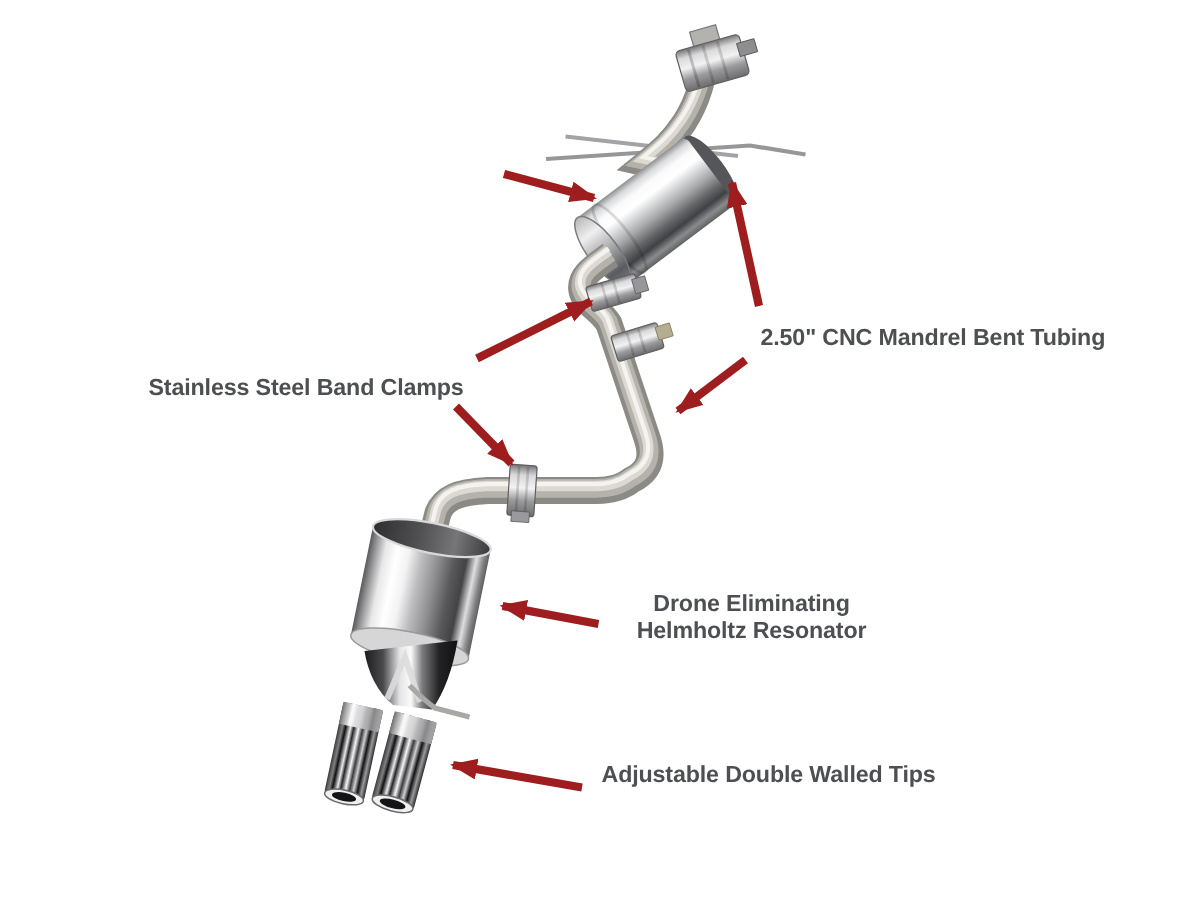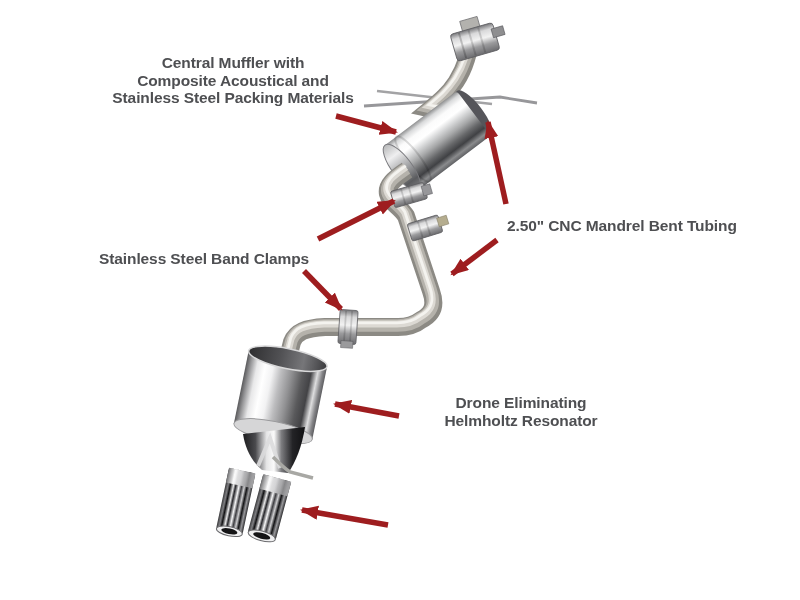--- a/index.html
+++ b/index.html
@@ -15,21 +15,21 @@
     font-weight:700;
     font-size:15.5px;
     line-height:17.5px;
     color: var(--label, #4e4f52);
     white-space: pre-line;
     letter-spacing:-0.1px;
   }
   #label-muffler   { left:102px; top:54px;  width:262px; text-align:center; }
   #label-tubing    { left:507px; top:217px; }
   #label-clamps    { left:99px;  top:238px;margin-top:12px; }
-  #label-resonator { left:419px; top:394px; width:164px; text-align:center;margin-left:20px; }
+  #label-resonator { left:419px; top:394px; width:164px; text-align:center; }
   #label-tips      { left:401px; top:508px; }
   .arrow-line { stroke: var(--arrow, #9e1d1f); stroke-width:5.5; }
   .arrow-head { fill: var(--arrow, #9e1d1f); }
 </style>
 </head>
 <body>
 
 <div class="stage">
 
   <svg width="800" height="600" viewBox="0 0 800 600">
@@ -199,20 +199,18 @@
       <line class="arrow-line" x1="336" y1="116" x2="396" y2="132" marker-end="url(#arrowhead)"></line>
       <line class="arrow-line" x1="506" y1="204" x2="488" y2="122" marker-end="url(#arrowhead)"></line>
       <line class="arrow-line" x1="497" y1="240" x2="452" y2="274" marker-end="url(#arrowhead)"></line>
       <line class="arrow-line" x1="318" y1="239" x2="394" y2="201" marker-end="url(#arrowhead)"></line>
       <line class="arrow-line" x1="304" y1="271" x2="341" y2="309" marker-end="url(#arrowhead)"></line>
       <line class="arrow-line" x1="399" y1="416" x2="335" y2="404" marker-end="url(#arrowhead)"></line>
       <line class="arrow-line" x1="388" y1="525" x2="302" y2="510" marker-end="url(#arrowhead)"></line>
     </g>
   </svg>
 
-  <div class="ann" id="label-muffler">Central Muffler with
-Composite Acoustical and
-Stainless Steel Packing Materials</div>
   <div class="ann" id="label-tubing">2.50" CNC Mandrel Bent Tubing</div>
   <div class="ann" id="label-clamps">Stainless Steel Band Clamps</div>
   <div class="ann" id="label-resonator">Drone Eliminating
 Helmholtz Resonator</div>
+  <div class="ann" id="label-tips">Adjustable Double Walled Tips</div>
 </div>
 
 </body></html>

